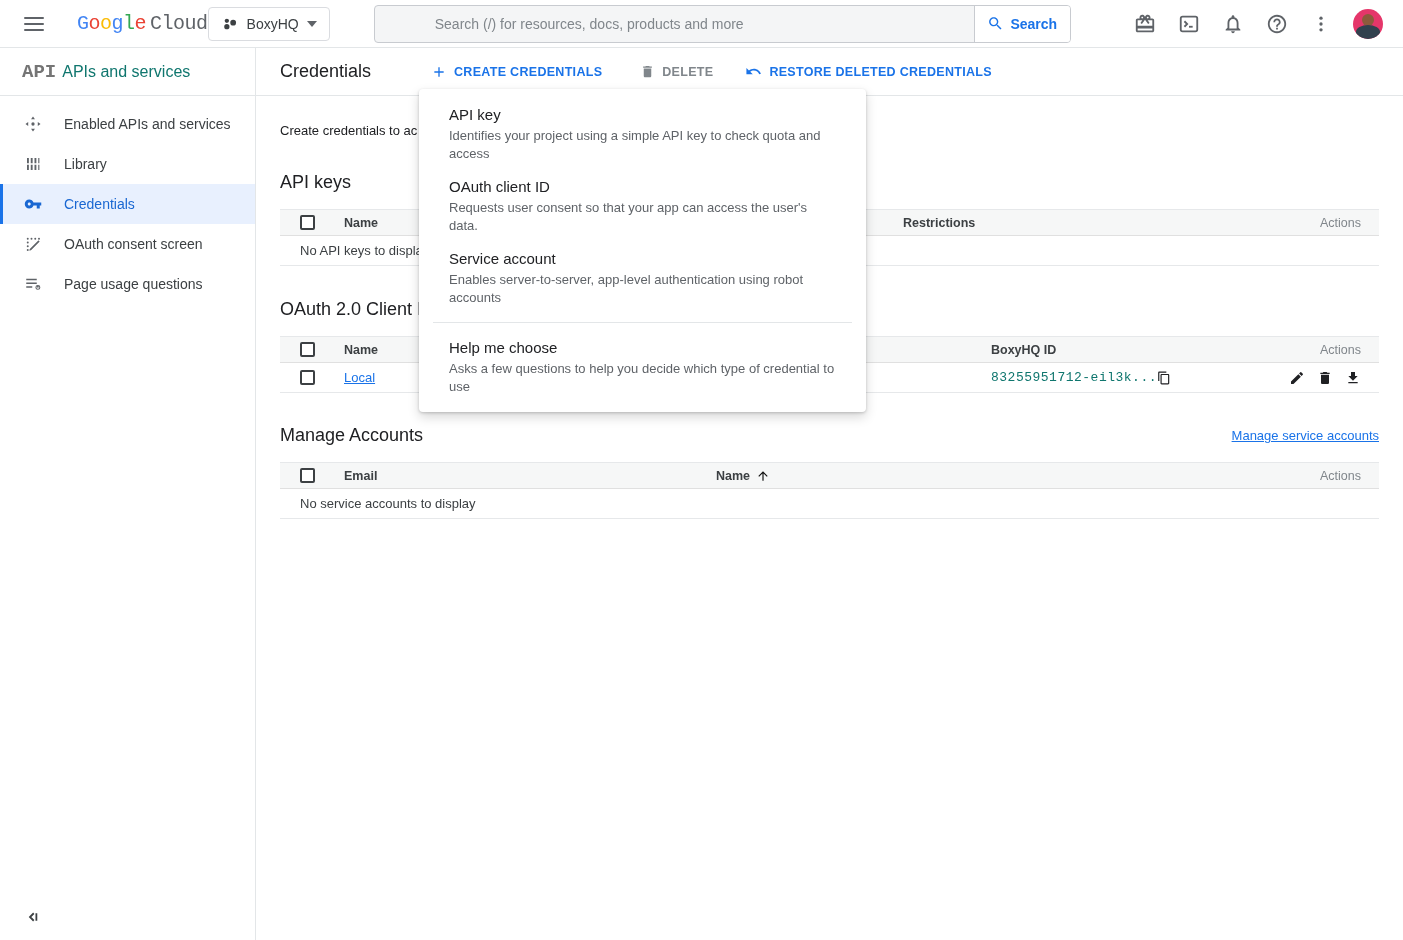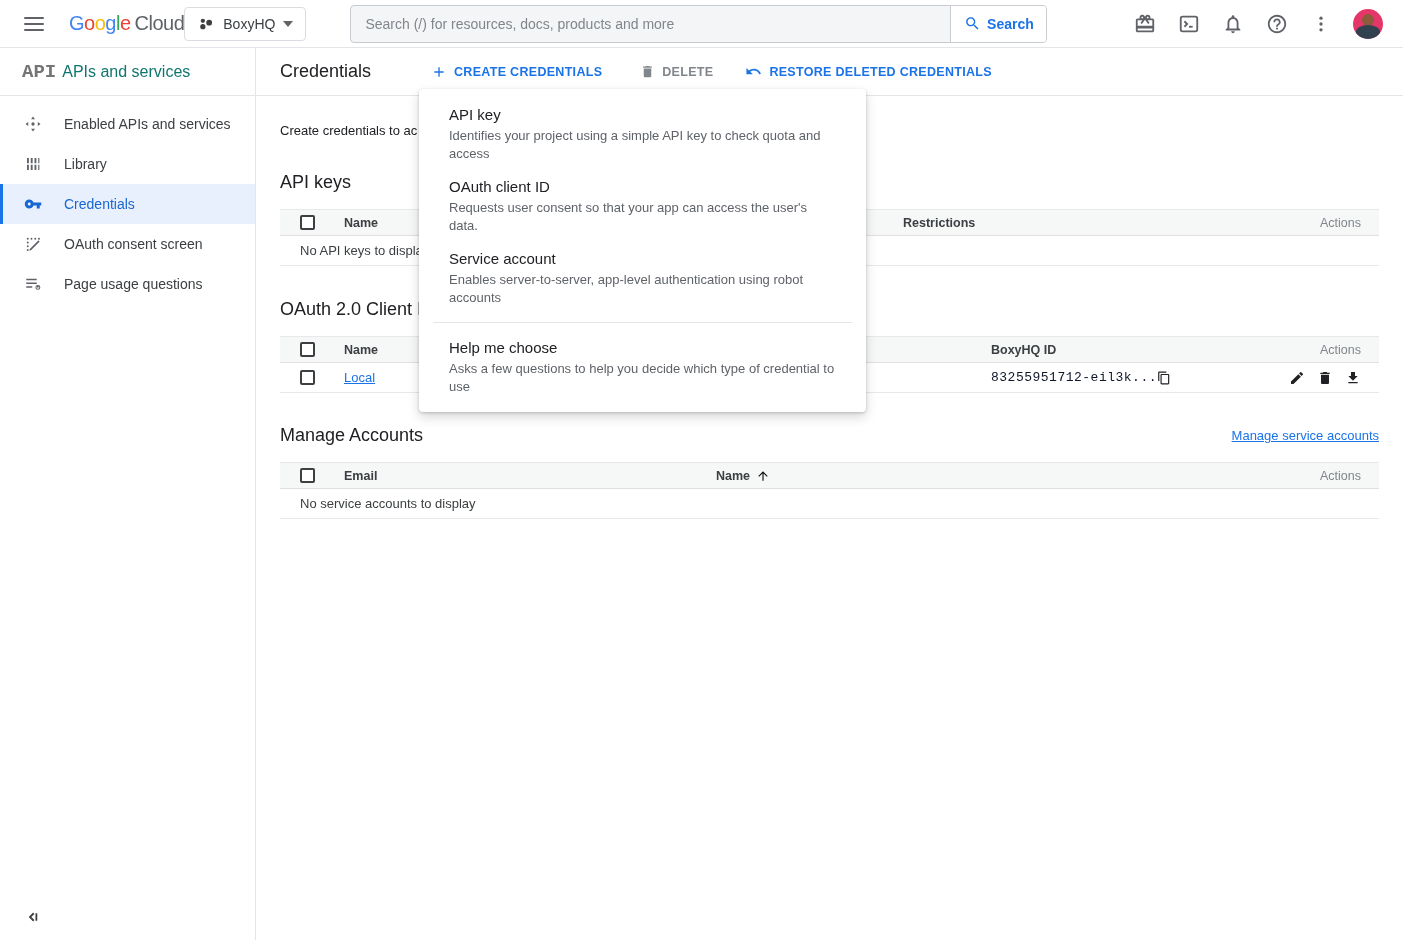--- a/index.html
+++ b/index.html
@@ -4,27 +4,27 @@
 <style>
   * { margin:0; padding:0; box-sizing:border-box; }
   html,body { background:#fff; }
   body { font-family:"Liberation Sans", sans-serif; color:#202124; }
   .app { position:relative; width:1403px; height:940px; background:#fff; overflow:hidden; }
 
   
   .topbar { height:48px; display:flex; align-items:center; border-bottom:1px solid #e3e6e8; }
   .hamburger { width:20px; height:14px; margin-left:24px; display:flex; flex-direction:column; justify-content:space-between; cursor:pointer; }
   .hamburger span { display:block; height:2px; background:#5f6368; border-radius:1px; }
-  .logo { margin-left:25px; font-size:20px; letter-spacing:-0.5px; white-space:nowrap; cursor:pointer; }
+  .logo { margin-left:33px; font-size:20px; letter-spacing:-0.5px; white-space:nowrap; cursor:pointer;font-family:Liberation Mono, monospace; }
   .logo .c0{color:#4285F4}.logo .c1{color:#EA4335}.logo .c2{color:#FBBC05}.logo .c3{color:#4285F4}.logo .c4{color:#34A853}.logo .c5{color:#EA4335}
   .logo .cloud { color:#5f6368; margin-left:4px; }
   .proj-btn { height:34px; display:flex; align-items:center; gap:8px; border:1px solid #dadce0; border-radius:4px; padding:0 12px; background:#fff; cursor:pointer; }
   .proj-btn .pname { font-size:14px; color:#3c4043; }
   .caret { width:0; height:0; border-left:5px solid transparent; border-right:5px solid transparent; border-top:6px solid #5f6368; }
-  .searchbox { margin-left:44px; width:697px; height:38px; display:flex; border:1px solid #c8cbd0; border-radius:4px; background:#f4f5f6; overflow:hidden; }
+  .searchbox { margin-left:44px; width:697px; height:38px; display:flex; border:1px solid #c8cbd0; border-radius:4px; background:#f4f5f6; overflow:hidden;padding-left:46px; }
   .searchbox input { flex:1; border:none; outline:none; background:transparent; padding:0 14px; font-size:14px; color:#3c4043; font-family:"Liberation Sans",sans-serif; }
   .searchbox input::placeholder { color:#80868b; }
   .search-btn { width:96px; background:#fff; border:none; border-left:1px solid #c8cbd0; display:flex; align-items:center; justify-content:center; gap:6px; color:#1a73e8; font-size:14px; font-weight:700; cursor:pointer; font-family:"Liberation Sans",sans-serif; }
   .top-icons { margin-left:auto; margin-right:20px; display:flex; align-items:center; gap:20px; }
   .icon-btn { width:24px; height:24px; display:flex; align-items:center; justify-content:center; color:#5f6368; cursor:pointer; background:none; border:none; }
   .icon-btn svg { display:block; }
   .avatar { width:30px; height:30px; border-radius:50%; background:#e5366a; position:relative; overflow:hidden; cursor:pointer; }
   .avatar .head { position:absolute; left:9px; top:5px; width:12px; height:12px; border-radius:50%; background:#8d5a3c; }
   .avatar .body { position:absolute; left:3px; top:16px; width:24px; height:14px; border-radius:50% 50% 0 0; background:#32414e; }
 
@@ -64,21 +64,21 @@
   .grid-row { display:grid; align-items:center; padding-left:20px; padding-right:18px; }
   .cols-apikeys { grid-template-columns:44px 559px 1fr auto; }
   .cols-oauth   { grid-template-columns:44px 172px 245px 230px 1fr auto; }
   .cols-sa      { grid-template-columns:44px 372px 1fr auto; }
   .thead { height:27px; background:#f6f7f7; border-top:1px solid #e6e8ea; border-bottom:1px solid #e0e0e0; margin-top:16px; }
   .thead .th { font-size:12.5px; font-weight:700; color:#3c4043; display:flex; align-items:center; gap:6px; }
   .thead .th-actions { font-weight:400; color:#80868b; justify-self:end; }
   .trow { height:30px; border-bottom:1px solid #e6e8ea; font-size:13px; color:#3c4043; }
   .empty-row { height:30px; border-bottom:1px solid #e6e8ea; display:flex; align-items:center; padding-left:20px; font-size:13px; color:#3c4043; white-space:nowrap; overflow:hidden; }
   .cb { width:15px; height:15px; border:2px solid #3c4043; border-radius:2px; background:#fff; cursor:pointer; }
-  .mono { font-family:"Liberation Mono",monospace; font-size:13px; color:#0f172a; letter-spacing:0.5px; display:flex; align-items:center; }
+  .mono { font-family:"Liberation Mono",monospace; font-size:13px; color:#0f766e; letter-spacing:0.5px; display:flex; align-items:center; }
   .row-actions { display:flex; gap:12px; justify-self:end; }
   .act-icon { width:16px; height:16px; color:#202124; cursor:pointer; }
   .sort-icon { width:14px; height:14px; color:#111; cursor:pointer; }
   .copy-icon { width:14px; height:14px; color:#202124; cursor:pointer; }
 
   
   .dropdown { position:absolute; left:419px; top:89px; width:447px; background:#fff; border-radius:4px; box-shadow:0 1px 3px rgba(0,0,0,.18), 0 5px 12px rgba(0,0,0,.16); padding:9px 14px; z-index:20; }
   .dd-item { padding:7px 16px; cursor:pointer; }
   .dd-title { font-size:15px; color:#202124; line-height:20px; }
   .dd-desc { font-size:13px; color:#5f6368; line-height:18px; margin-top:2px; }

